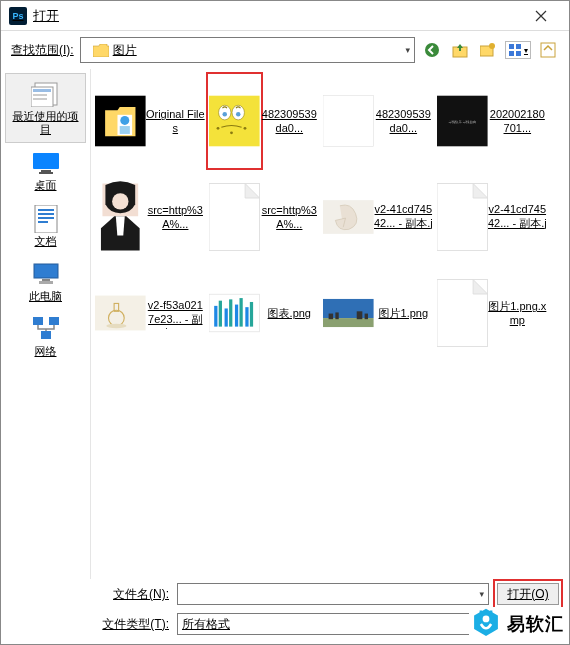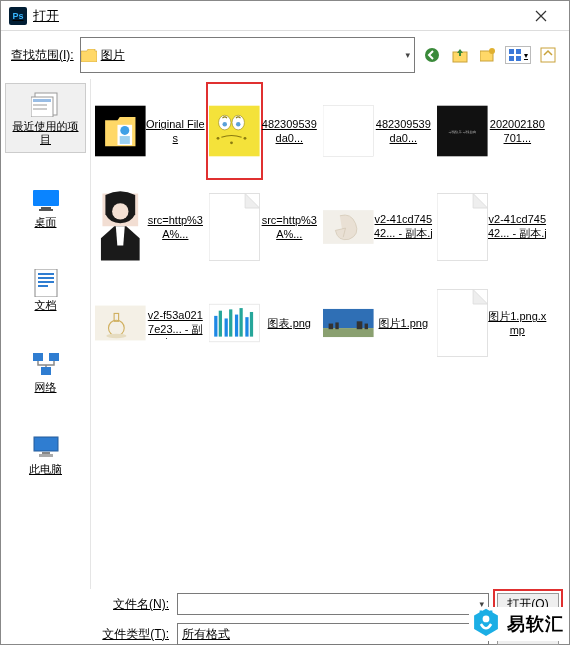--- a/index.html
+++ b/index.html
@@ -5,30 +5,30 @@
 * { margin: 0; padding: 0; box-sizing: border-box; }
 body { width: 570px; height: 645px; font-family: "Microsoft YaHei", Arial, sans-serif; font-size: 12px; background: #fff; position: relative; overflow: hidden; }
 .dialog { border: 1px solid #888; width: 570px; height: 645px; background: #fff; text-decoration: underline; }
 .titlebar { height: 30px; display: flex; align-items: center; padding: 0 8px; border-bottom: 1px solid #ddd; }
 .titlebar .ps-icon { width: 18px; height: 18px; background: #001d34; color: #37b6ff; display: flex; align-items: center; justify-content: center; font-size: 9px; font-weight: bold; border-radius: 2px; margin-right: 6px; }
 .titlebar .title { flex: 1; font-size: 13px; }
 .titlebar .close { width: 40px; height: 28px; display: flex; align-items: center; justify-content: center; font-size: 15px; cursor: default; }
 
 .lookin-row { display: flex; align-items: center; padding: 6px 10px; gap: 6px; }
 .lookin-label { font-size: 12px; }
-.lookin-combo { flex: 1; height: 36px; border: 1px solid #7a7a7a; background: #fff; display: flex; align-items: center; padding: 0 0; position: relative; }
+.lookin-combo { flex: 1; height: 26px; border: 1px solid #7a7a7a; background: #fff; display: flex; align-items: center; padding: 0 12px; position: relative; }
 .lookin-combo .folder-icon { width: 16px; height: 13px; margin-right: 4px; }
 .lookin-combo .arrow { position: absolute; right: 4px; font-size: 9px; color: #444; }
 .tb-icons { display: flex; align-items: center; gap: 6px; }
 .tb-btn { width: 22px; height: 22px; display:flex; align-items:center; justify-content:center; }
 .tb-views { display:flex; align-items:center; border:1px solid #bbb; padding:1px 2px; gap:2px; }
 
 .body-area { display: flex; height: 510px; }
 .sidebar { width: 90px; border-right: 1px solid #e5e5e5; padding-top: 4px; }
-.sidebar-item { display: flex; flex-direction: column; align-items: center; gap: 2px; padding: 6px 2px; font-size: 11px; cursor: default; margin-top: 27px; }
+.sidebar-item { display: flex; flex-direction: column; align-items: center; gap: 2px; padding: 6px 2px; font-size: 11px; cursor: default; }
 .sidebar-item.sel { background: #f0f0f0; border: 1px solid #ccc; margin: 0 4px; }
 .sidebar-icon { width: 32px; height: 28px; display:flex; align-items:center; justify-content:center; }
 .sidebar-label { text-align:center; line-height: 1.2; }
 
 .grid { flex: 1; padding: 6px 4px; display: flex; flex-wrap: wrap; align-content: flex-start; gap: 4px 4px; overflow: hidden; }
 .file-item { width: 110px; display: flex; flex-direction: row; align-items: center; font-size: 11px; }
 .thumb { width: 92px; height: 92px; display: flex; align-items: center; justify-content: center; overflow:hidden; }
 .file-label { text-align: center; width: 108px; padding-top: 2px; line-height: 1.25; word-break: break-all; max-height: 32px; overflow:hidden; }
 .selected-box { outline: 2px solid #e03030; outline-offset: 1px; }
 
@@ -139,38 +139,38 @@
               <rect x="5" y="8" width="16" height="2" fill="#2f7dd1"></rect>
               <rect x="5" y="12" width="16" height="2" fill="#2f7dd1"></rect>
               <rect x="5" y="16" width="10" height="2" fill="#2f7dd1"></rect>
             </svg>
         </div>
         <div class="sidebar-label">文档</div>
       </div>
       <div class="sidebar-item">
         <div class="sidebar-icon">
           <svg width="30" height="24" viewBox="0 0 30 24">
+              <rect x="3" y="2" width="24" height="14" fill="#2f7dd1" rx="1"></rect>
+              <rect x="3" y="2" width="24" height="14" fill="none" stroke="#225a99"></rect>
+              <rect x="11" y="17" width="8" height="2" fill="#888"></rect>
+              <rect x="8" y="19" width="14" height="3" fill="#aaa"></rect>
+            </svg>
+        </div>
+        <div class="sidebar-label">此电脑</div>
+      </div>
+      <div class="sidebar-item">
+        <div class="sidebar-icon">
+          <svg width="30" height="24" viewBox="0 0 30 24">
               <rect x="2" y="0" width="10" height="8" fill="#2f7dd1"></rect>
               <rect x="18" y="0" width="10" height="8" fill="#2f7dd1"></rect>
               <rect x="10" y="14" width="10" height="8" fill="#2f7dd1"></rect>
               <path d="M7 8 L7 12 L15 12 L15 14 M23 8 L23 12 L15 12" stroke="#888" fill="none" stroke-width="1.5"></path>
             </svg>
         </div>
         <div class="sidebar-label">网络</div>
-      </div>
-      <div class="sidebar-item">
-        <div class="sidebar-icon">
-          <svg width="30" height="24" viewBox="0 0 30 24">
-              <rect x="3" y="2" width="24" height="14" fill="#2f7dd1" rx="1"></rect>
-              <rect x="3" y="2" width="24" height="14" fill="none" stroke="#225a99"></rect>
-              <rect x="11" y="17" width="8" height="2" fill="#888"></rect>
-              <rect x="8" y="19" width="14" height="3" fill="#aaa"></rect>
-            </svg>
-        </div>
-        <div class="sidebar-label">此电脑</div>
       </div>
     </div>
 
     <div class="grid">
 
       <div class="file-item">
         <div class="thumb">
           <svg width="90" height="90" viewBox="0 0 90 90">
               <rect width="90" height="90" fill="#000"></rect>
               <path d="M18 26 L40 26 L44 20 L72 20 L72 72 L18 72 Z" fill="#ffd868"></path>

